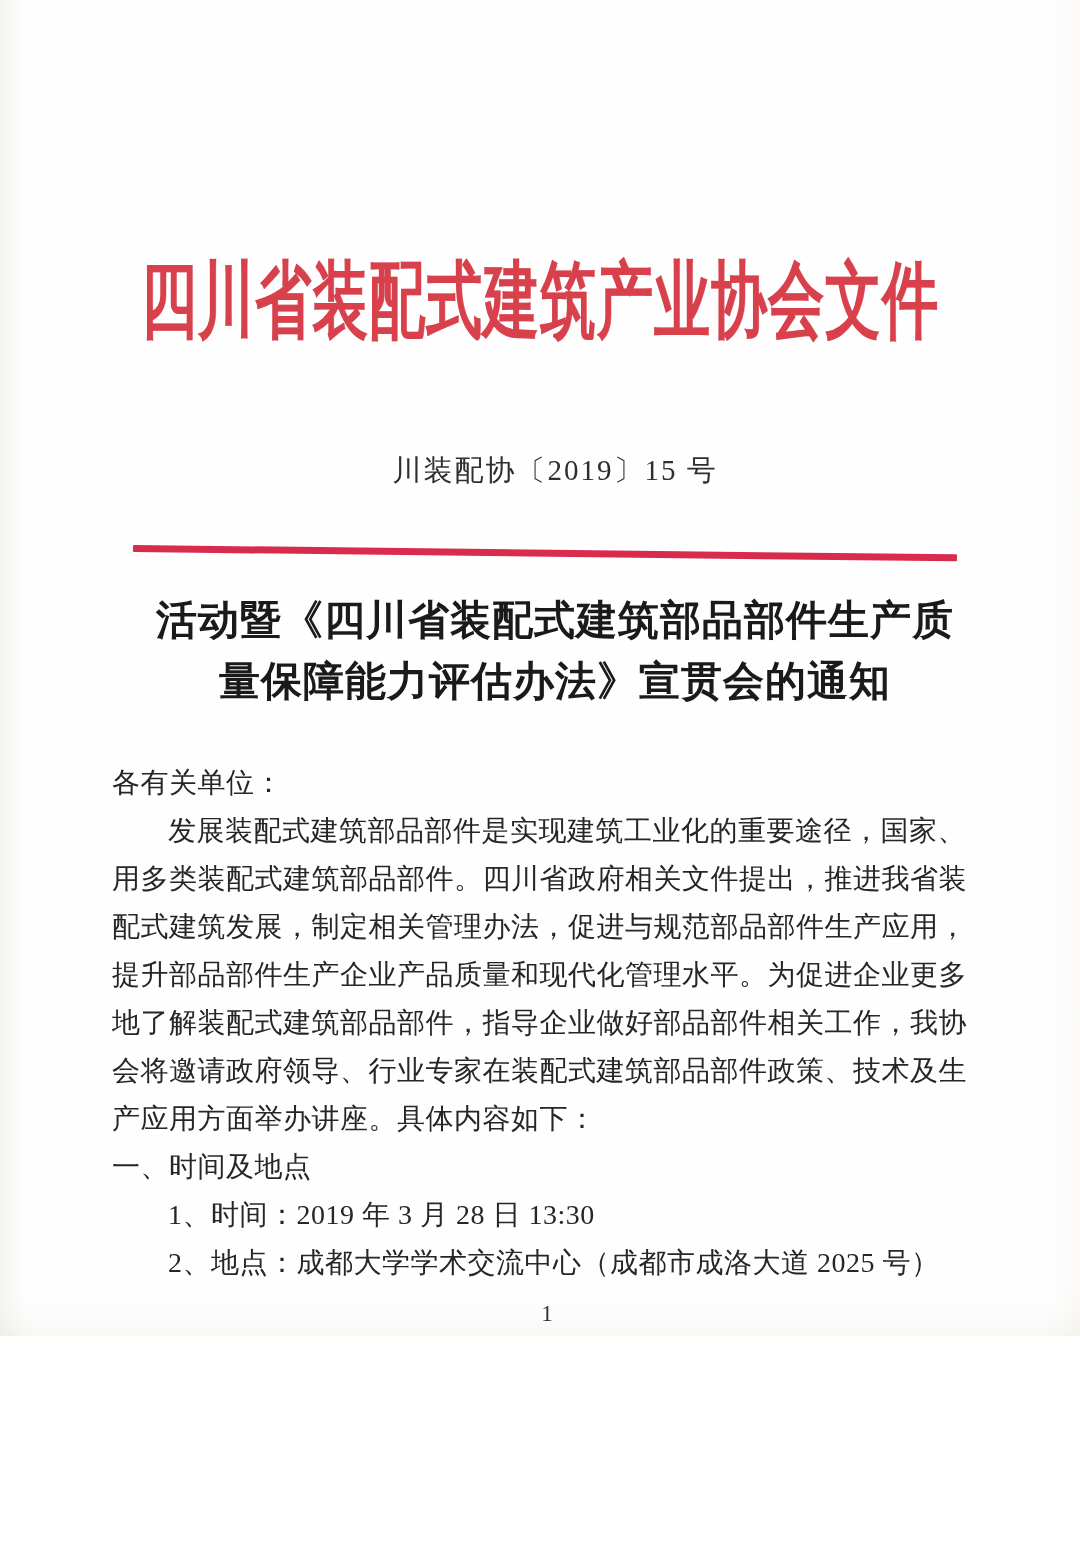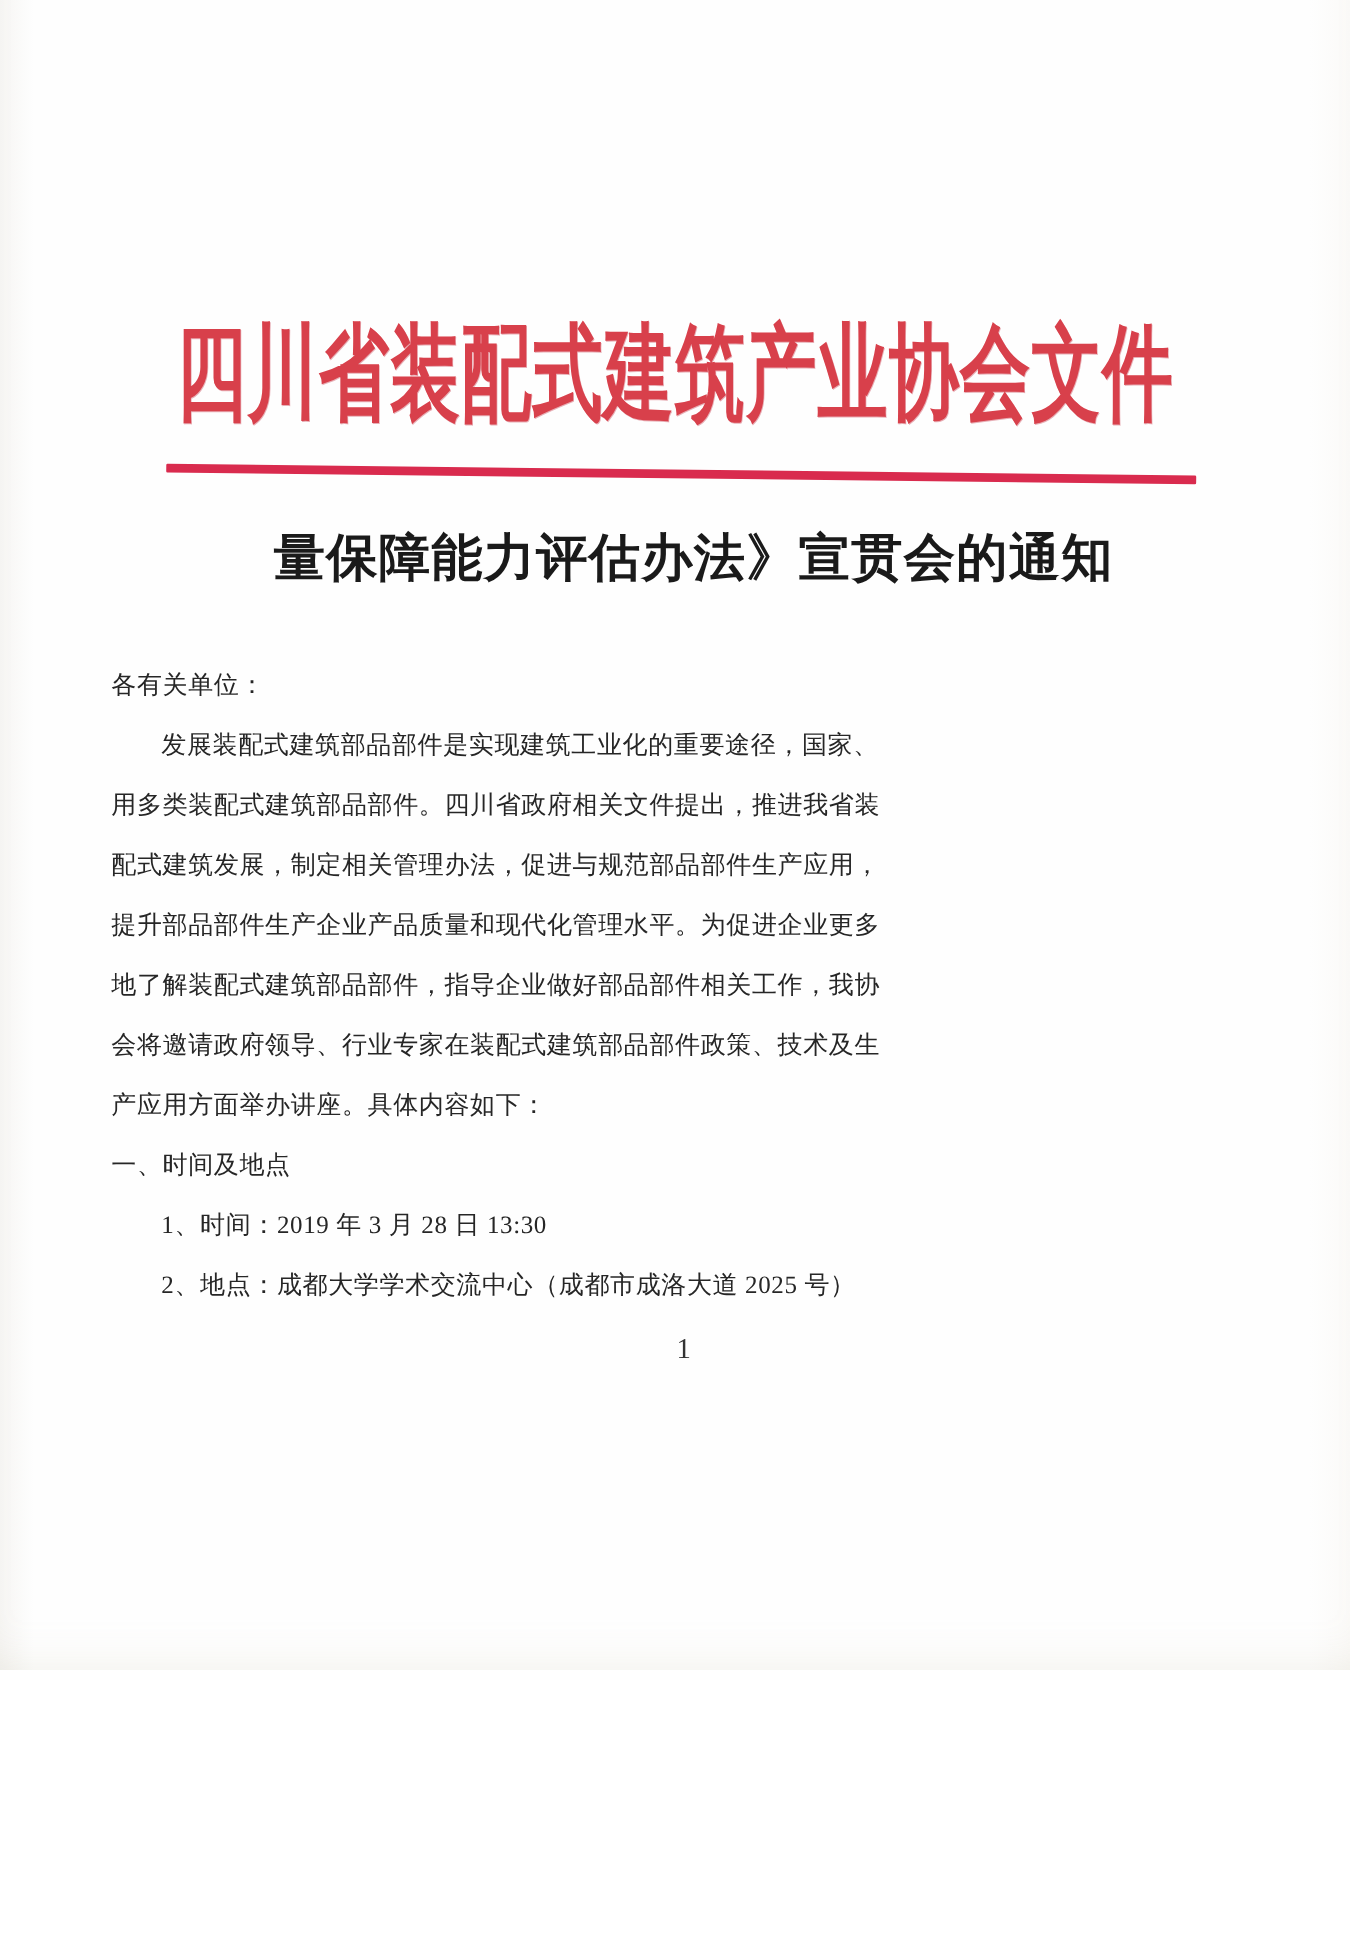--- a/index.html
+++ b/index.html
@@ -60,23 +60,23 @@
     font-size:41px;
     line-height:61px;
     font-weight:700;
     text-align:center;
     color:var(--title-ink);
     letter-spacing:1px;
   }
   .doc-title .title-line{display:block;white-space:nowrap;}
   .body{
     margin-top:47px;
-    padding-left:89px;
+    padding-left:112px;
     width:772px;
-    font-size:20px;
+    font-size:28px;
     line-height:48px;
     color:var(--ink);
     letter-spacing:0.5px;
   }
   .line{white-space:nowrap;}
   .indent{text-indent:2em;}
   .page-number{
     margin-top:14px;
     text-align:center;
     font-size:23px;
@@ -84,24 +84,26 @@
     padding-left:14px;
   }
 </style>
 </head>
 <body>
 
 <div class="page">
 
   <div class="org-header">四川省装配式建筑产业协会文件</div>
 
+  <div class="doc-number">川装配协〔2019〕15 号</div>
 
   <div class="red-rule"></div>
 
   <h1 class="doc-title">
+    <span class="title-line">活动暨《四川省装配式建筑部品部件生产质</span>
     <span class="title-line">量保障能力评估办法》宣贯会的通知</span>
   </h1>
 
   <div class="body">
     <div class="line">各有关单位：</div>
 
     <div class="line indent">发展装配式建筑部品部件是实现建筑工业化的重要途径，国家、</div>
     <div class="line">用多类装配式建筑部品部件。四川省政府相关文件提出，推进我省装</div>
     <div class="line">配式建筑发展，制定相关管理办法，促进与规范部品部件生产应用，</div>
     <div class="line">提升部品部件生产企业产品质量和现代化管理水平。为促进企业更多</div>

